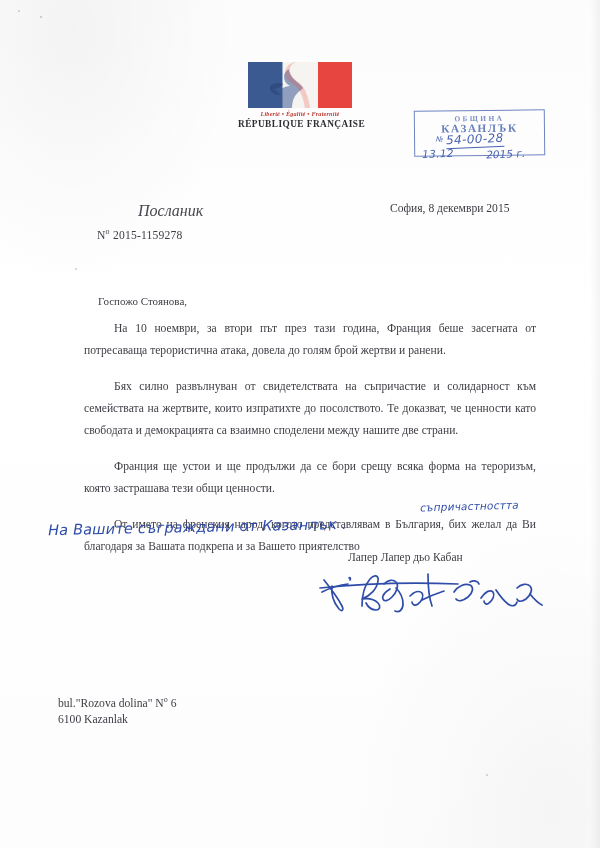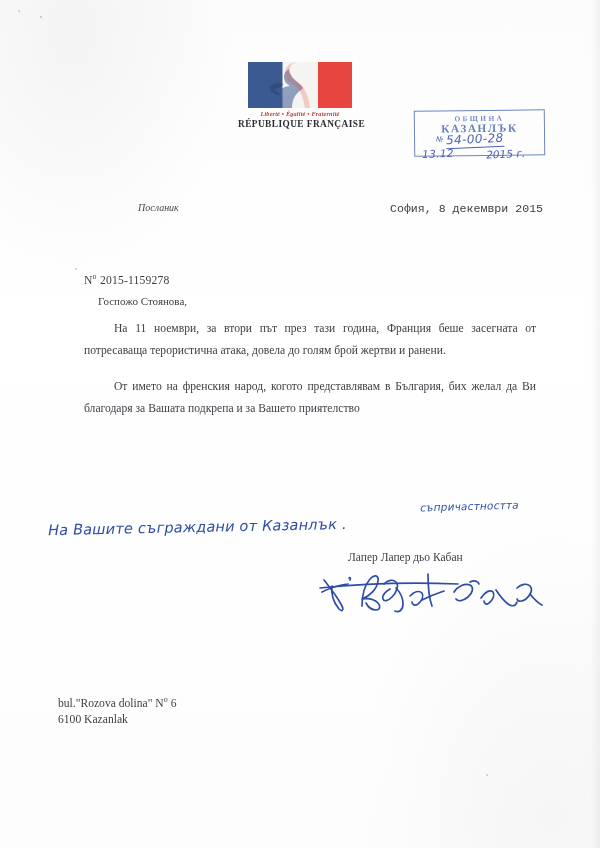--- a/index.html
+++ b/index.html
@@ -163,42 +163,41 @@
     line-height: 1.55;
   }
   .embassy .l2 { padding-left: 26px; }
 
   .ambassador {
     position: absolute;
     left: 138px;
     top: 202px;
     font-family: "Liberation Serif", serif;
     font-style: italic;
-    font-size: 10px;
+    font-size: 16px;
     color: #47474f;
   }
   .city-date {
     position: absolute;
     left: 390px;
     top: 202px;
-    font-family: Liberation Mono, monospace;
+    font-family: Liberation Serif, serif;
     font-size: 11.6px;
     color: #3d3d45;
     white-space: nowrap;
     text-align: right;
   }
   .ref-no {
     position: absolute;
-    left: 84px;
+    left: 97px;
     top: 227px;
     font-family: "Liberation Serif", serif;
     font-size: 11.6px;
     color: #3d3d45;
     letter-spacing: 0.2px;
-    margin-top: 45px;
   }
   .ref-no sup { font-size: 8px; }
 
   
   .salutation {
     position: absolute;
     left: 98px;
     top: 295px;
     font-family: "Liberation Serif", serif;
     font-size: 11px;
@@ -330,21 +329,23 @@
   <div class="city-date">София, 8 декември 2015</div>
 
   <div class="ref-no">
     <span>N</span><sup>o</sup>
     <span>2015-1159278</span>
   </div>
 
   <div class="salutation">Госпожо Стоянова,</div>
 
   <div class="body">
-    <p>На 11 ноември, за втори път през тази година, Франция беше засегната от потресаваща терористична атака, довела до голям брой жертви и ранени.</p>
+    <p>На 10 ноември, за втори път през тази година, Франция беше засегната от потресаваща терористична атака, довела до голям брой жертви и ранени.</p>
+    <p>Бях силно развълнуван от свидетелствата на съпричастие и солидарност към семействата на  жертвите, които изпратихте до посолството. Те доказват, че ценности като свободата и демокрацията са взаимно споделени между нашите две страни.</p>
+    <p>Франция ще устои и ще продължи да се бори срещу всяка форма на тероризъм, която застрашава тези общи ценности.</p>
     <p>От името на френския народ, когото представлявам в България, бих желал да Ви благодаря за Вашата подкрепа и за Вашето приятелство</p>
   </div>
 
   <span class="hand hand-inline">съпричастността</span>
   <span class="hand hand-line">На Вашите съграждани от Казанлък .</span>
 
   <div class="sign-name">Лапер Лапер дьо Кабан</div>
   <svg class="sign-mark" viewBox="0 0 230 48" xmlns="http://www.w3.org/2000/svg">
     <g fill="none" stroke="#2f4da8" stroke-width="1.7" stroke-linecap="round" stroke-linejoin="round">
       <path d="M6 14 C14 24 20 32 24 40 C26 44 24 46 21 43 C16 37 13 28 14 20"></path>

